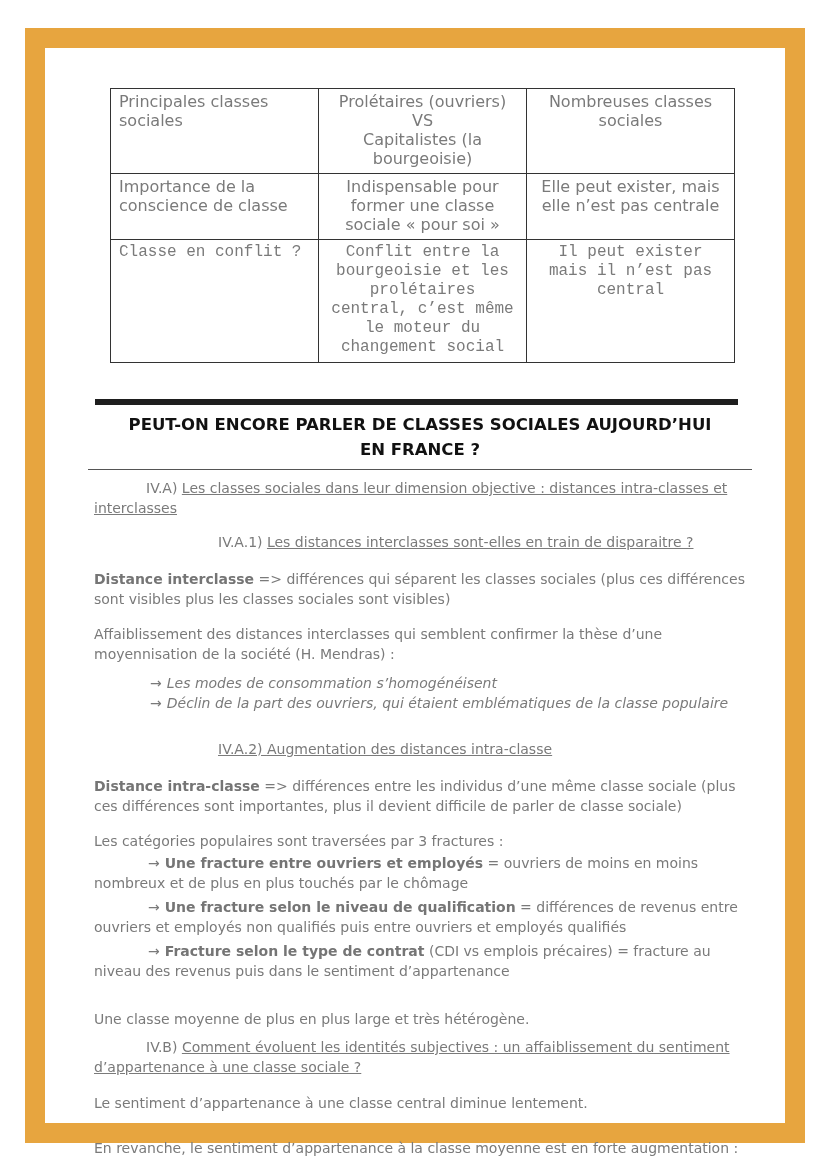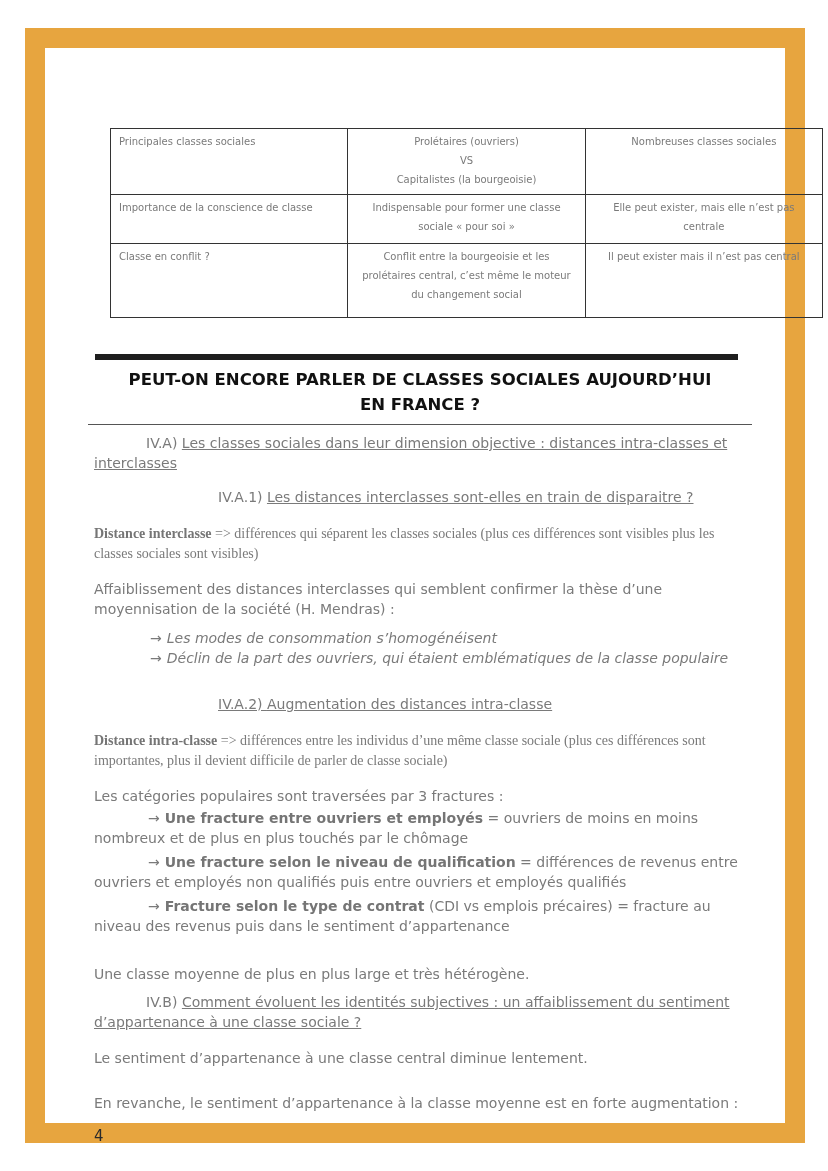--- a/index.html
+++ b/index.html
@@ -29,37 +29,36 @@
     inset: 0;
     padding: 40px 39px 0 49px;
     color: #7a7a7a;
     font-size: 14px;
     line-height: 20px;
   }
   
   table.cmp {
     border-collapse: collapse;
     table-layout: fixed;
-    width: 713px;
+    width: 625px;
     margin-left: 16px;
     color: #7a7a7a;
-    font-size: 10px;
+    font-size: 16px;
     line-height: 19px;
-    margin-top: 40px;
   }
   table.cmp td {
     border: 1.5px solid #333333;
     vertical-align: top;
     padding: 3px 8px 5px 8px;
     white-space: pre-line;
   }
   table.cmp td.c { text-align: center; }
   table.cmp tr:nth-child(1) td { height: 55px; }
   table.cmp tr:nth-child(2) td { height: 40px; }
-  table.cmp tr:nth-child(3) td { height: 65px; }
+  table.cmp tr:nth-child(3) td { height: 65px; font-family: Liberation Mono, monospace; }
   
   .title-block { margin-top: 36px; }
   .bar-top {
     height: 6px;
     background: #1e1e1e;
     margin: 0 8px 7px 1px;
   }
   .main-title {
     margin: 0;
     padding: 0 30px;
@@ -80,21 +79,21 @@
     text-indent: 52px;
     margin-top: 8px;
   }
   .subsec {
     text-indent: 124px;
     margin-top: 14px;
   }
   .underline { text-decoration: underline; }
   
   .para  { margin-top: 15px; }
-  .para1 { margin-top: 17px; font-family: Liberation Serif, serif; }
+  .para1 { margin-top: 17px; }
   .list1 { margin-top: 9px; font-style: italic; }
   .list1 p { text-indent: 56px; margin: 0; }
   .gapA { margin-top: 26px; text-decoration: underline; }
   .frac { text-indent: 54px; margin-top: 4px; }
   .frac:first-of-type { margin-top: 2px; }
   .standalone { margin-top: 28px; }
   .secB { }
   .paraB { margin-top: 16px; }
   .paraC { margin-top: 25px; }
   b { font-weight: bold; color: #757575; }

